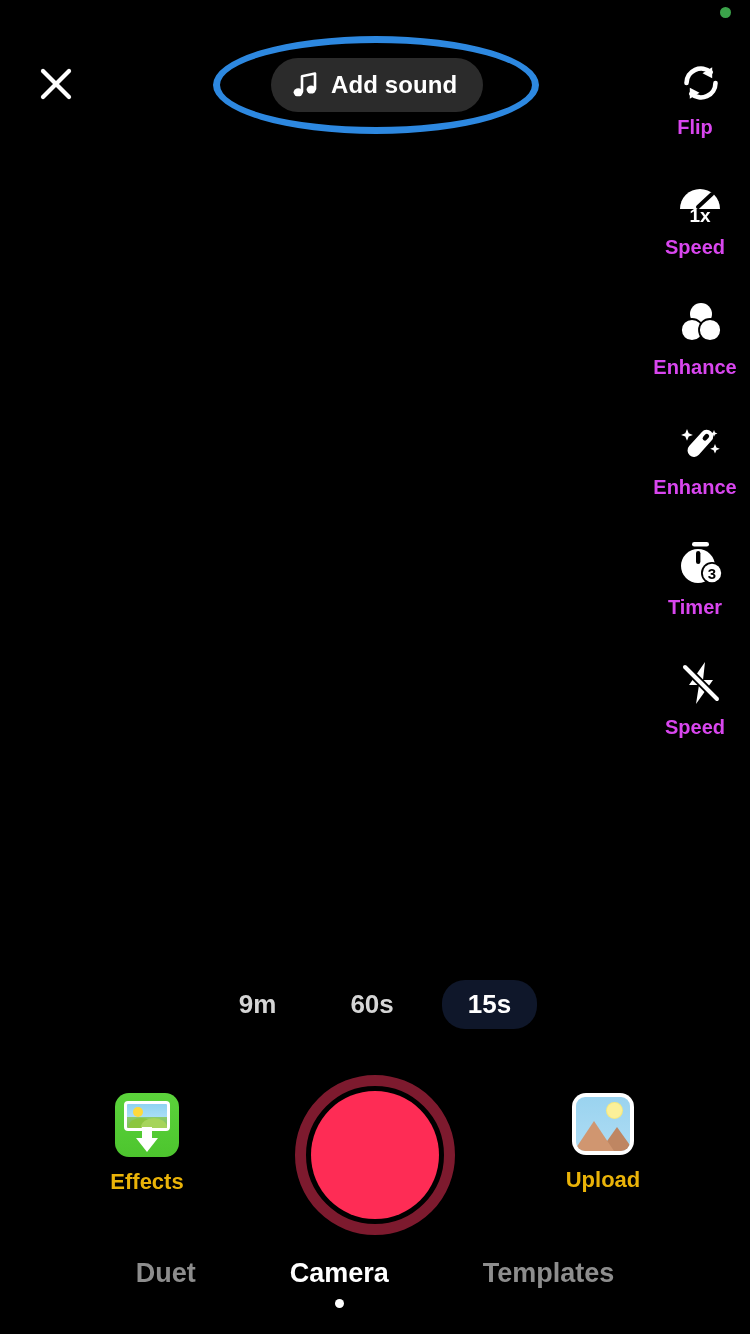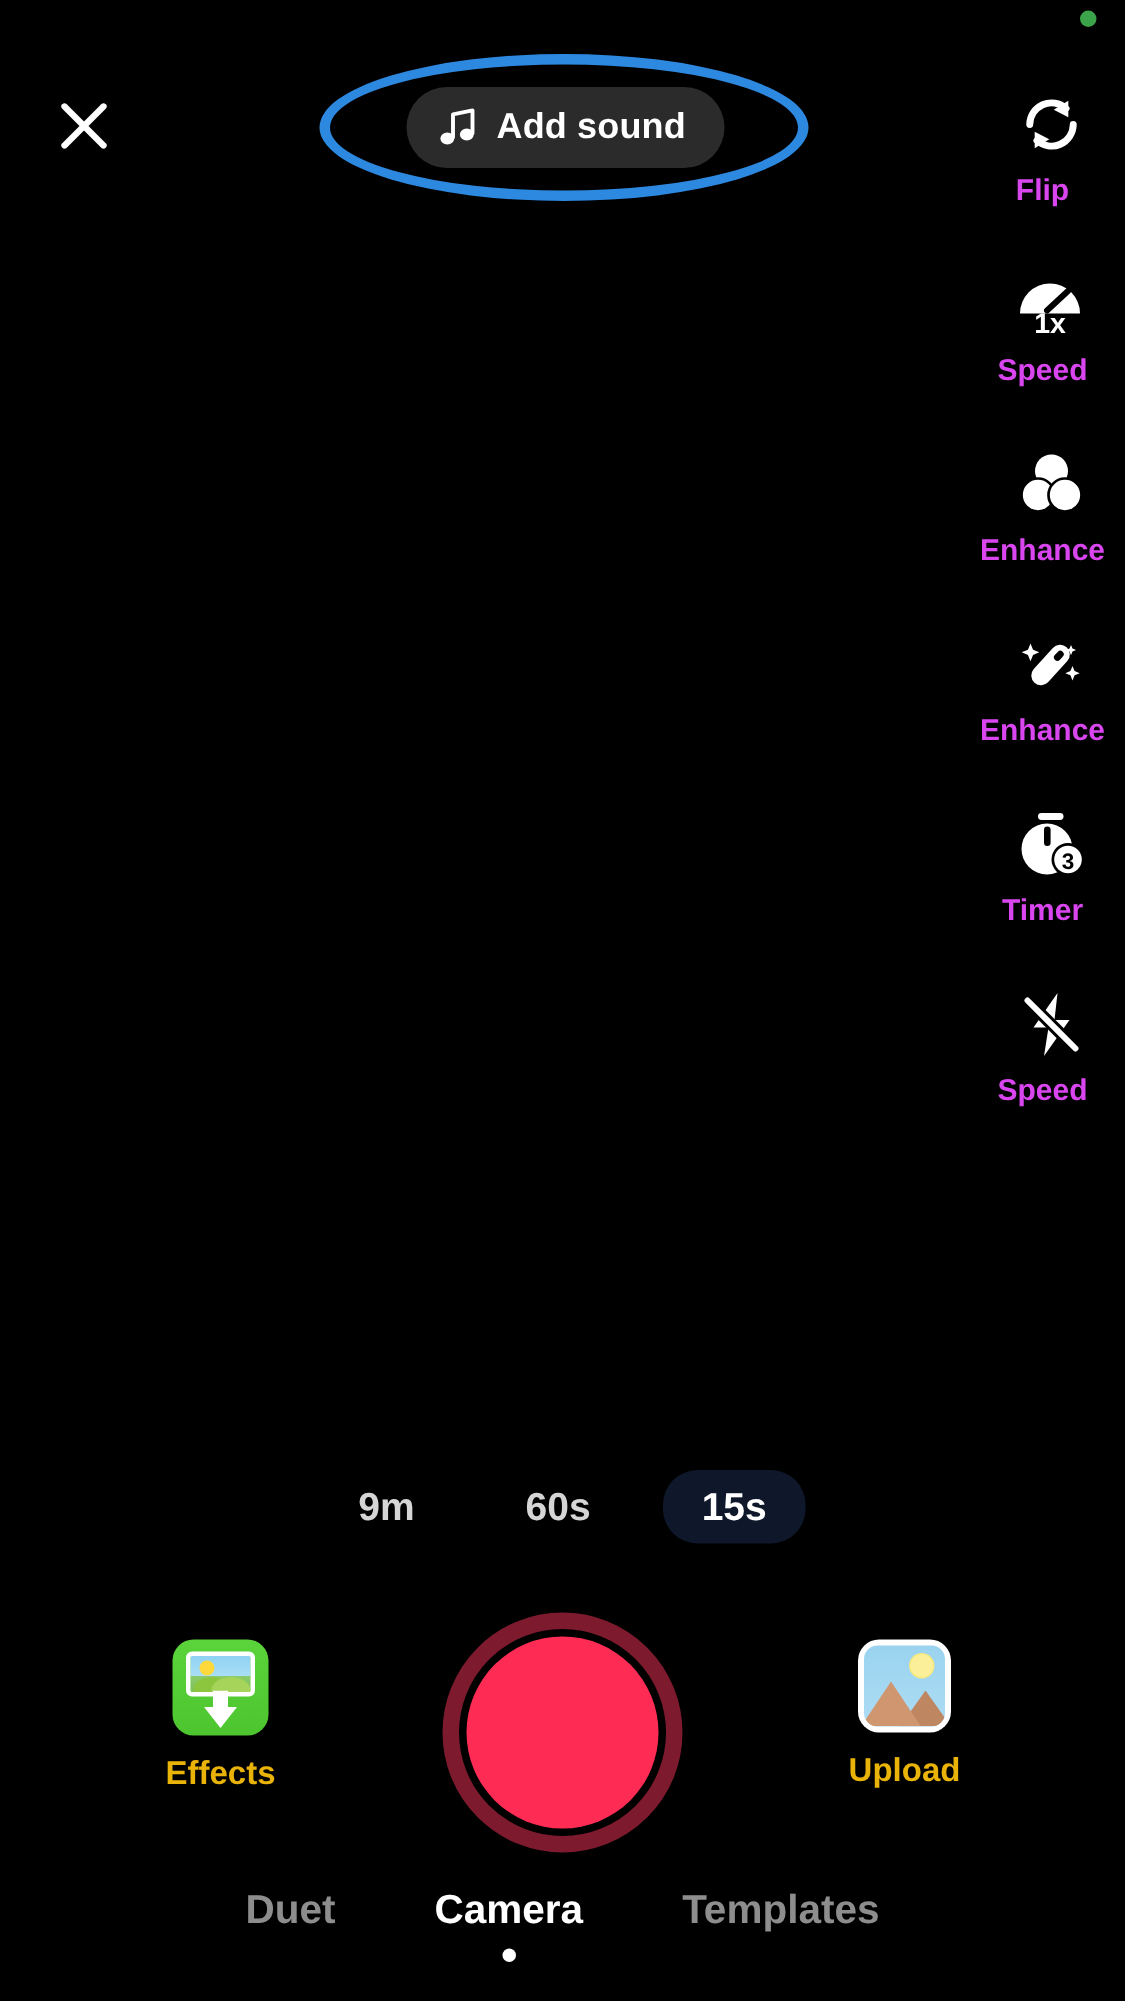--- a/index.html
+++ b/index.html
@@ -193,21 +193,21 @@
     width:40px; height:30px;
     background:#D09670;
     clip-path:polygon(50% 0, 100% 100%, 0 100%);
   }
 
   
   .mode-tabs {
     position:absolute; left:0; bottom:26px;
     width:750px;
     display:flex; align-items:center; justify-content:center;
-    gap:66px;
+    gap:94px;
   }
   .mode-tab {
     display:flex; flex-direction:column; align-items:center;
     cursor:pointer;
   }
   .mode-tab .mt-label {
     font-size:27px; font-weight:bold;
     color:#8D8D8D;
     white-space:nowrap;
   }

